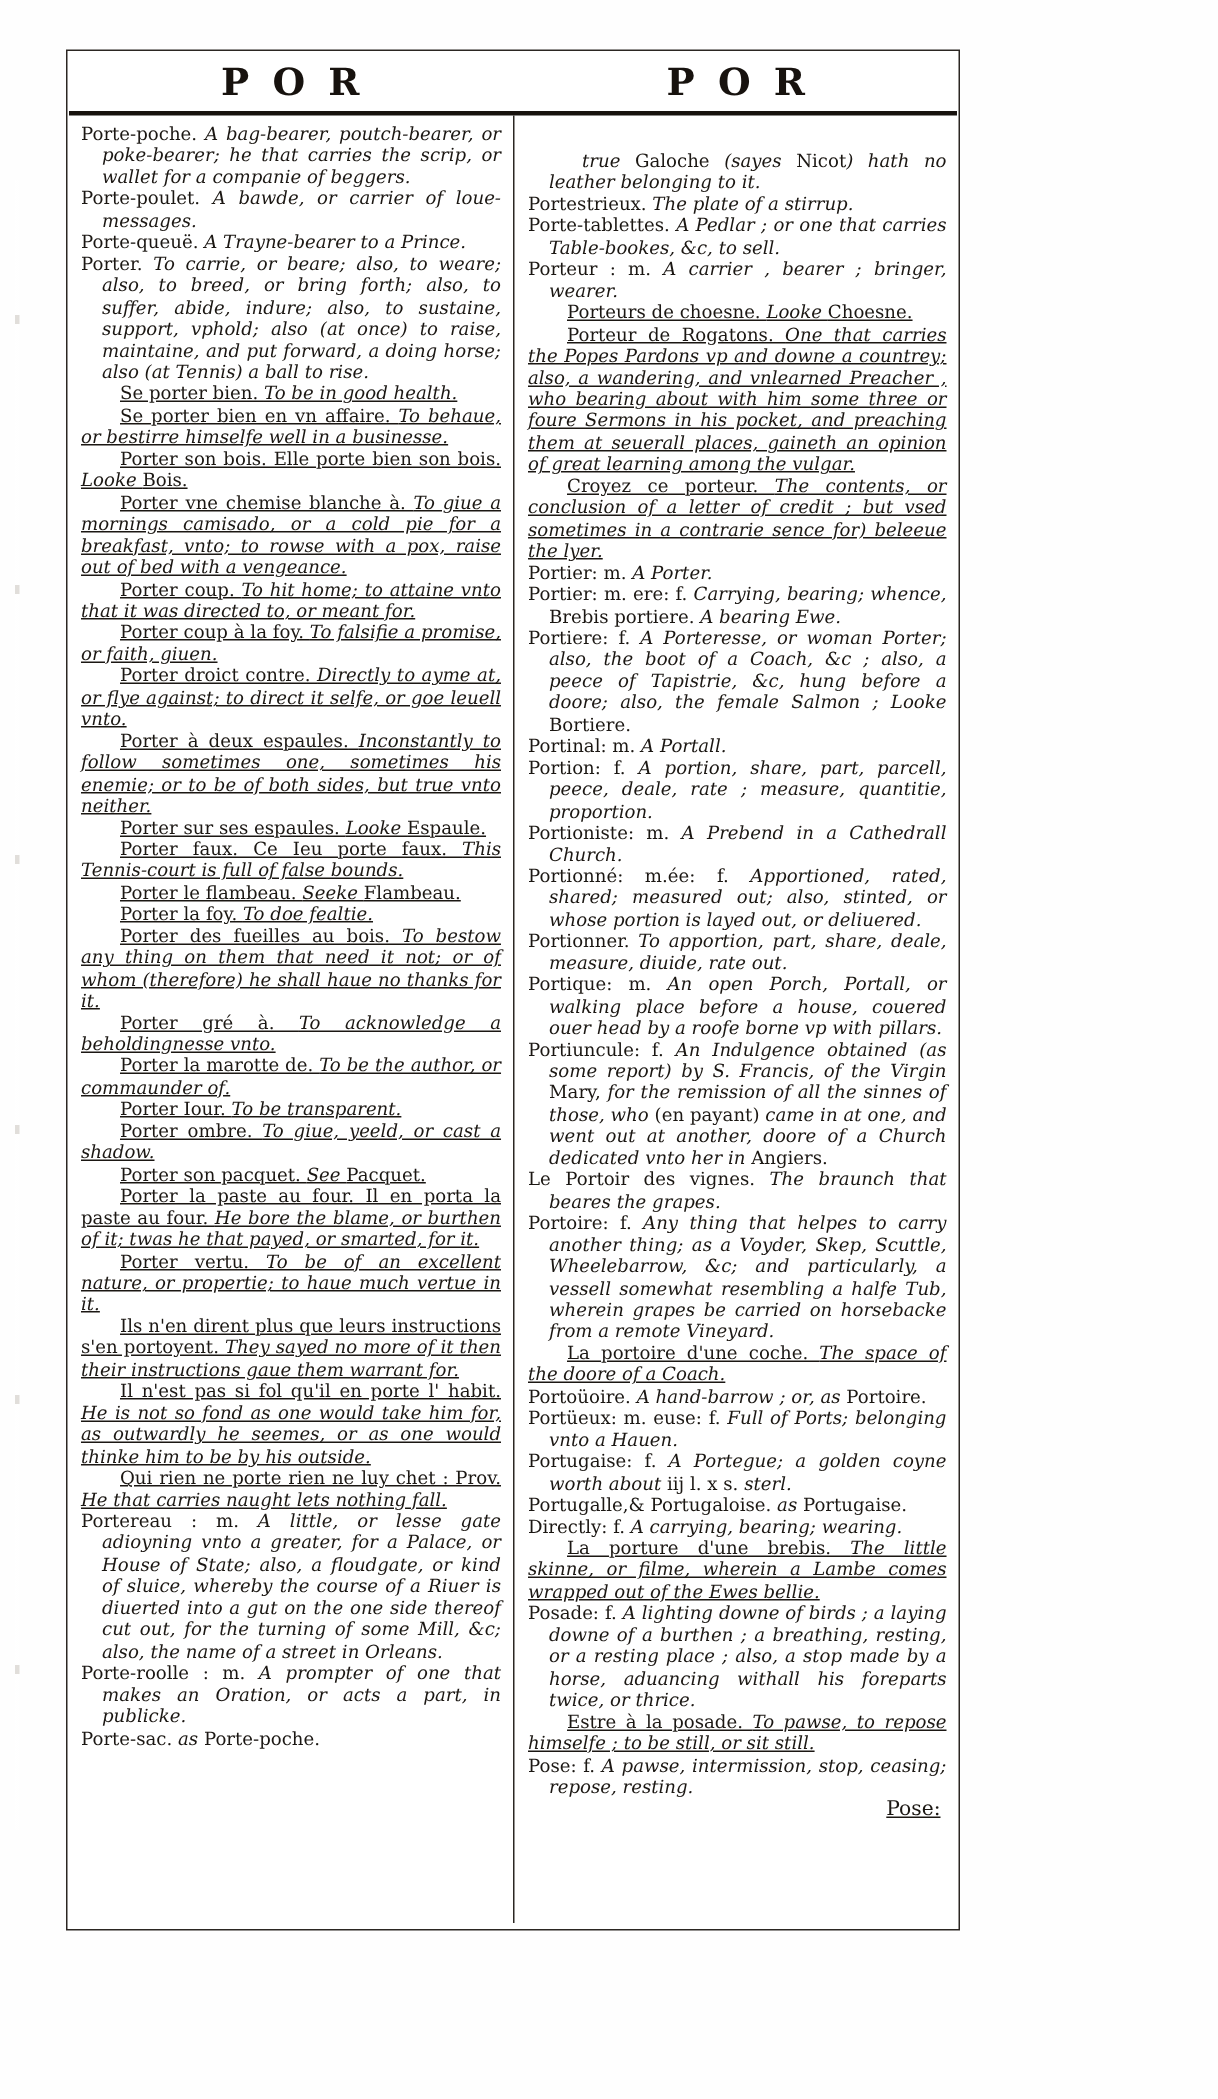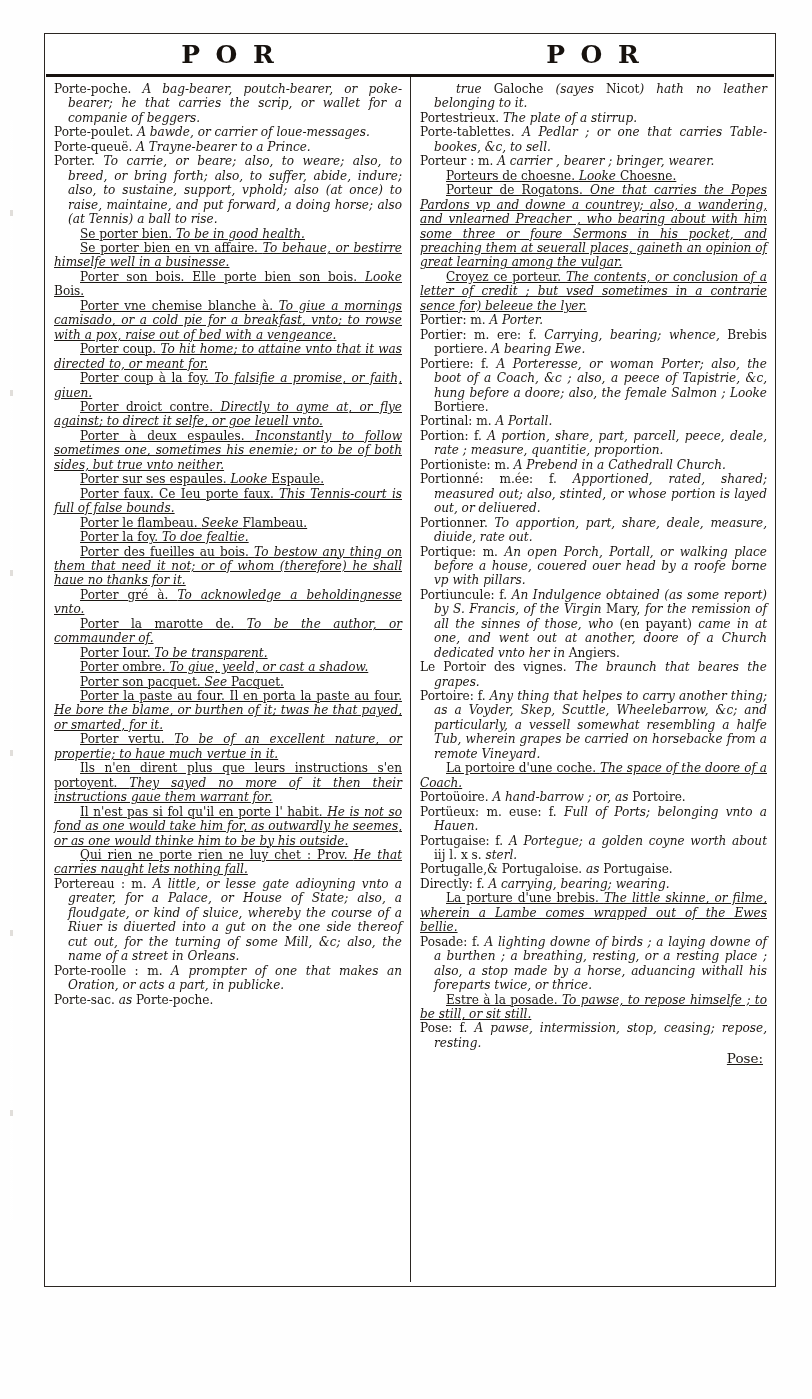--- a/index.html
+++ b/index.html
@@ -3,21 +3,21 @@
 <meta charset="utf-8">
 <style>
   html,body{margin:0;padding:0;}
   body{
     width:812px;height:1399px;overflow:hidden;position:relative;
     background:#fefefe;
     font-family:"DejaVu Serif","Liberation Serif",serif;
     color:#1b1713;
   }
   .page-frame{
-    position:absolute;left:44px;top:33px;width:732px;height:1254px;
+    position:absolute;left:44px;top:33px;width:596px;height:1254px;
     border:1.6px solid #2b2622;
     box-sizing:border-box;
     background:#fff;
   }
   .header-row{
     display:flex;height:40px;align-items:center;
   }
   .header-cell{
     width:50%;text-align:center;
     font-size:25px;font-weight:bold;letter-spacing:0.62em;
@@ -38,21 +38,21 @@
     overflow:hidden;
     font-size:12.1px;line-height:14.45px;
     text-align:justify;
   }
   .col-right{
     border-left:1.8px solid #2b2622;
   }
   p.entry{margin:0;}
   p.head{padding-left:14px;text-indent:-14px;}
   p.sub{text-indent:26px;text-decoration:underline;}
-  p.cont{padding-left:14px;text-indent:22px;}
+  p.cont{padding-left:14px;text-indent:22px;margin-top:18px;}
   .roman{font-style:normal;}
   .italic{font-style:italic;}
   .catchword{
     text-align:right;
     font-size:13.5px;
     padding-right:4px;
     margin-top:1px;
     text-decoration:underline;
   }
   

